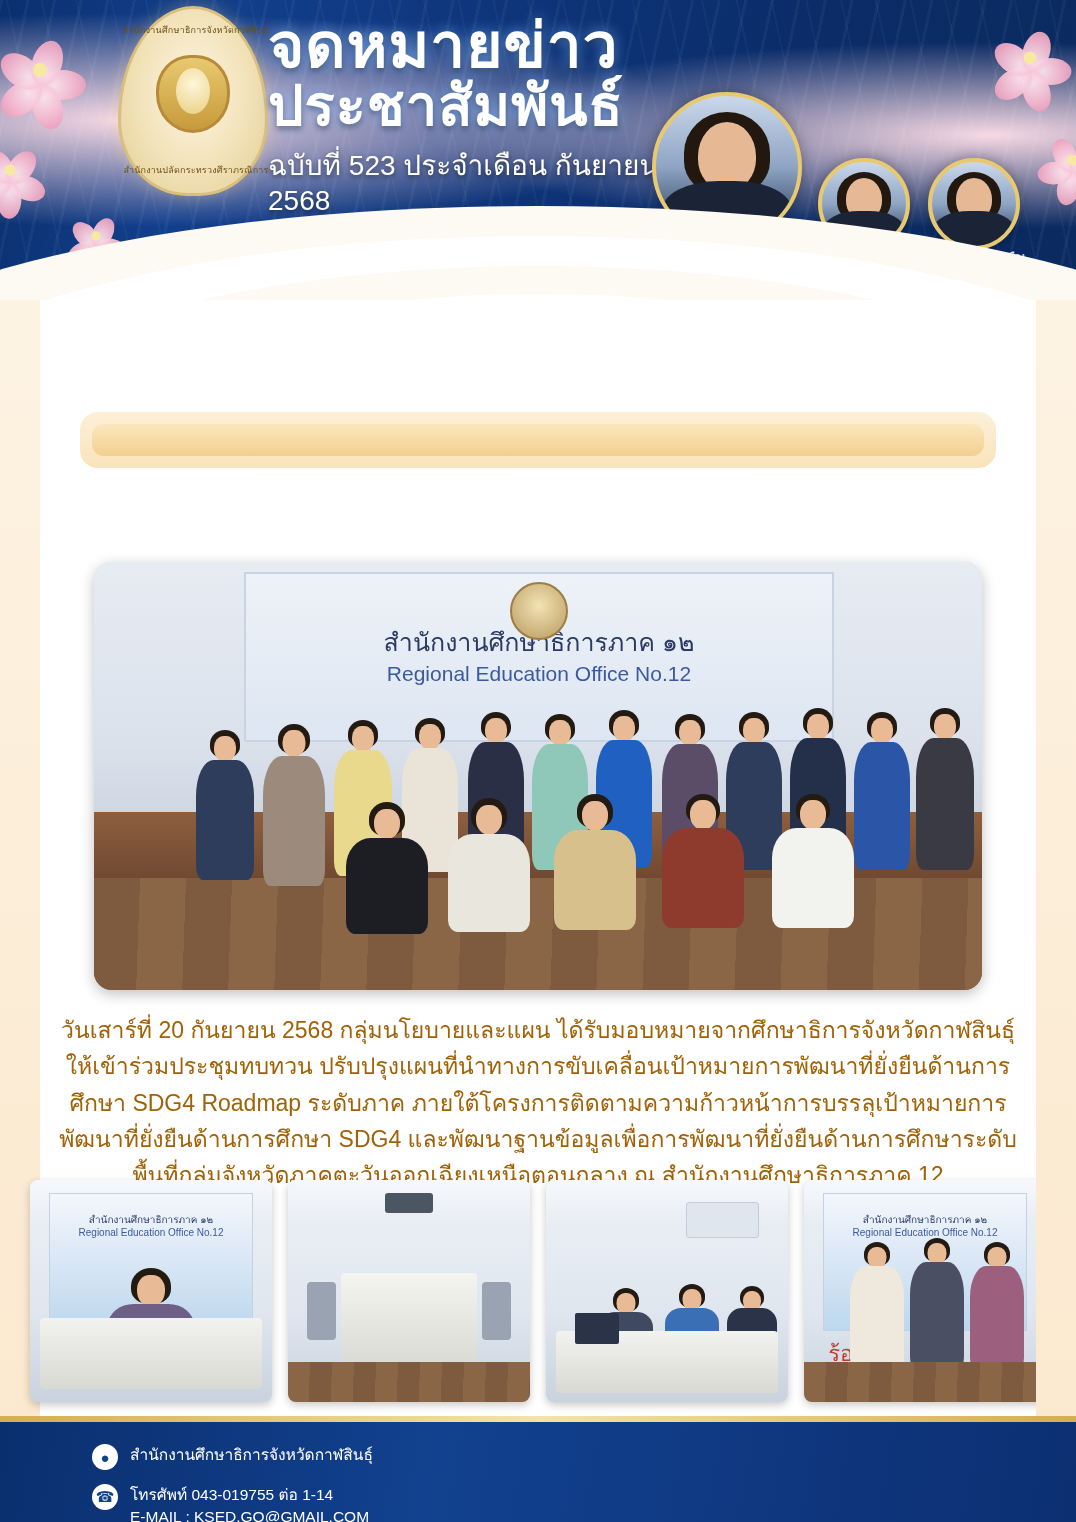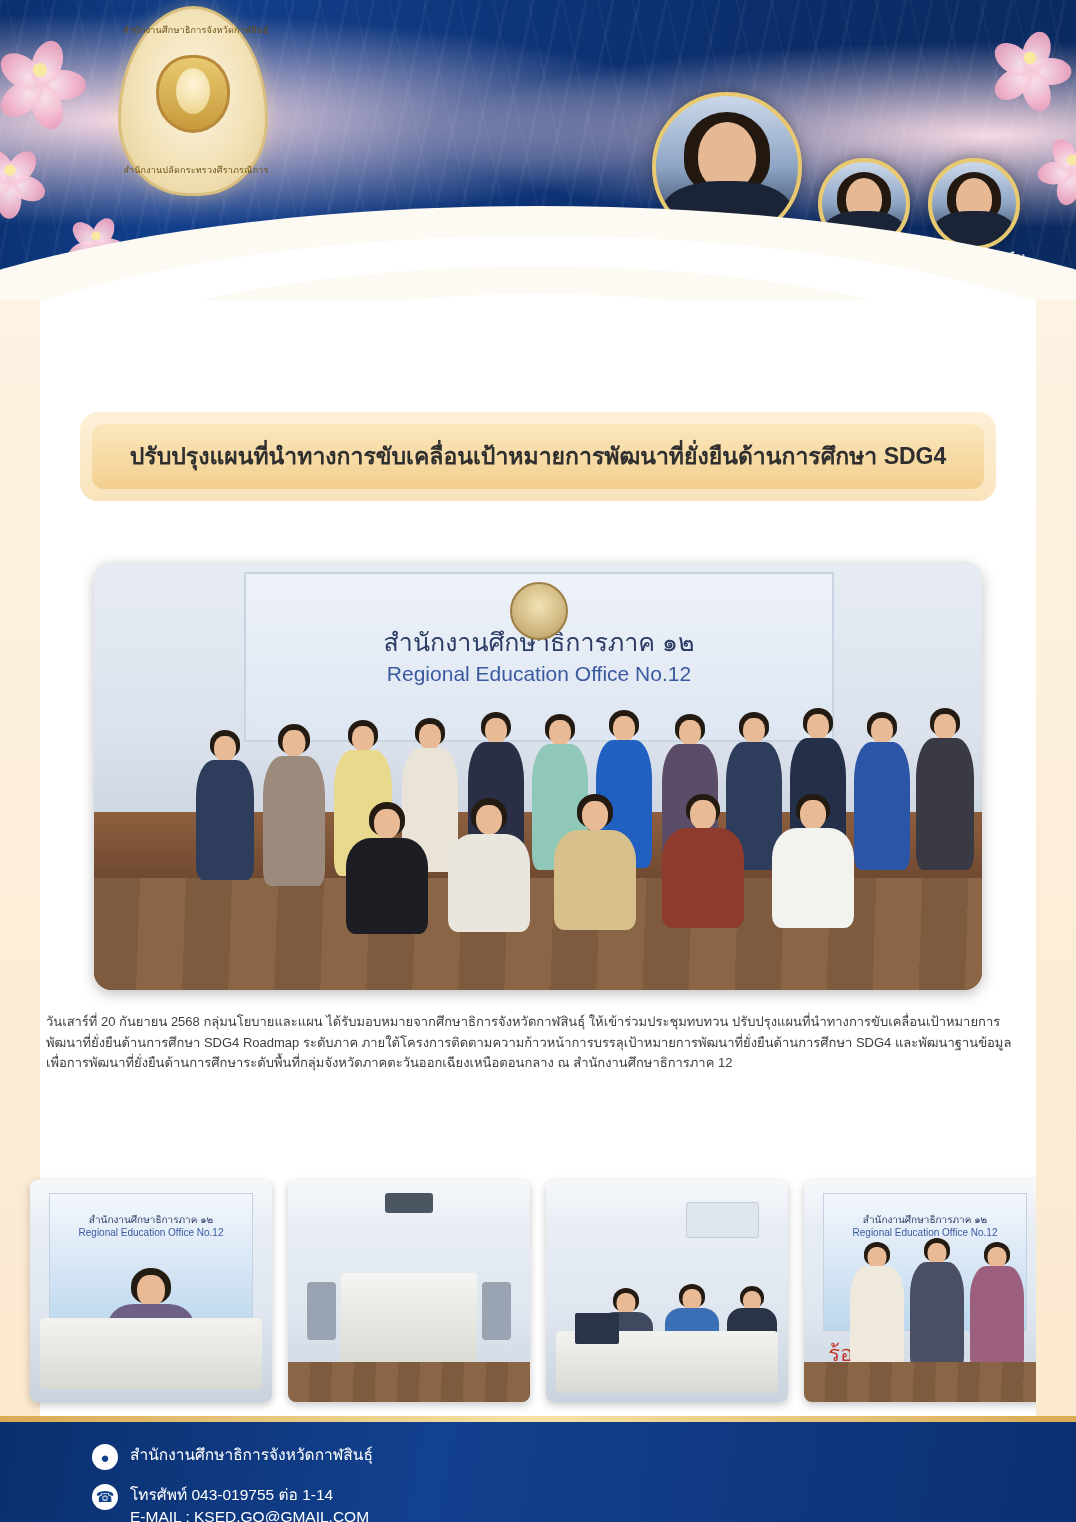--- a/index.html
+++ b/index.html
@@ -213,22 +213,22 @@
     position: absolute; left: 0; top: 250px; width: 888px; height: 70px;
     background: linear-gradient(180deg,#8d5f3f,#6f4830);
   }
   .person { position: absolute; }
   .person .h { position: absolute; left: 50%; transform: translateX(-50%); border-radius: 50% 50% 42% 42%; background: #231a12; }
   .person .f { position: absolute; left: 50%; transform: translateX(-50%); border-radius: 46% 46% 52% 52%; background: #e8bb96; }
   .person .t { position: absolute; left: 50%; transform: translateX(-50%); border-radius: 30% 30% 12% 12%; }
 
   .caption {
     position: absolute; left: 46px; top: 712px; width: 984px;
-    font-size: 13px; line-height: 1.58; color: #404040;
-    text-align: left;
+    font-size: 23px; line-height: 1.58; color: #a16207;
+    text-align: center;
   }
 
   .thumbs {
     position: absolute; left: 30px; top: 880px; width: 1016px; height: 222px;
     display: flex; gap: 16px;
   }
   .thumb {
     width: 244px; height: 222px; border-radius: 8px; overflow: hidden;
     box-shadow: 0 3px 8px rgba(0,0,0,.22);
     position: relative;
@@ -324,20 +324,26 @@
     <div class="petal" style="transform:rotate(318deg);"></div>
     <div class="fcenter"></div>
   </div>
 
   <div class="crest">
     <div class="arc-top">สำนักงานศึกษาธิการจังหวัดกาฬสินธุ์</div>
     <div class="ring"></div>
     <div class="arc-bot">สำนักงานปลัดกระทรวงศึราภรณิการ</div>
   </div>
 
+  <div class="title-block">
+    <div class="t-main">จดหมายข่าว</div>
+    <div class="t-main" style="font-size:56px;">ประชาสัมพันธ์</div>
+    <div class="t-sub">ฉบับที่ 523 ประจำเดือน กันยายน 2568</div>
+    <div class="t-org">สำนักงานศึกษาธิการจังหวัดกาฬสินธุ์</div>
+  </div>
 
   <div class="portrait p-main">
     <div class="hair"></div>
       <div class="face"></div>
       <div class="body"></div>
   </div>
   <div class="portrait p-s1">
     <div class="hair"></div>
       <div class="face"></div>
       <div class="body"></div>
@@ -366,21 +372,20 @@
     <div class="layer l2"></div>
     <div class="layer l3"></div>
     <div class="layer l4"></div>
   </div>
 </div>
 
 <div class="page">
 
   <div class="headline-wrap">
     <div class="headline">
-      <div>ปรับปรุงแผนที่นำทางการขับเคลื่อนเป้าหมายการพัฒนาที่ยั่งยืนด้านการศึกษา SDG4</div>
     </div>
   </div>
 
   <div class="hero-photo">
     <div class="wall"></div>
     <div class="banner">
       <div class="seal"></div>
       <div class="l1">สำนักงานศึกษาธิการภาค ๑๒</div>
       <div class="l2">Regional Education Office No.12</div>
     </div>

